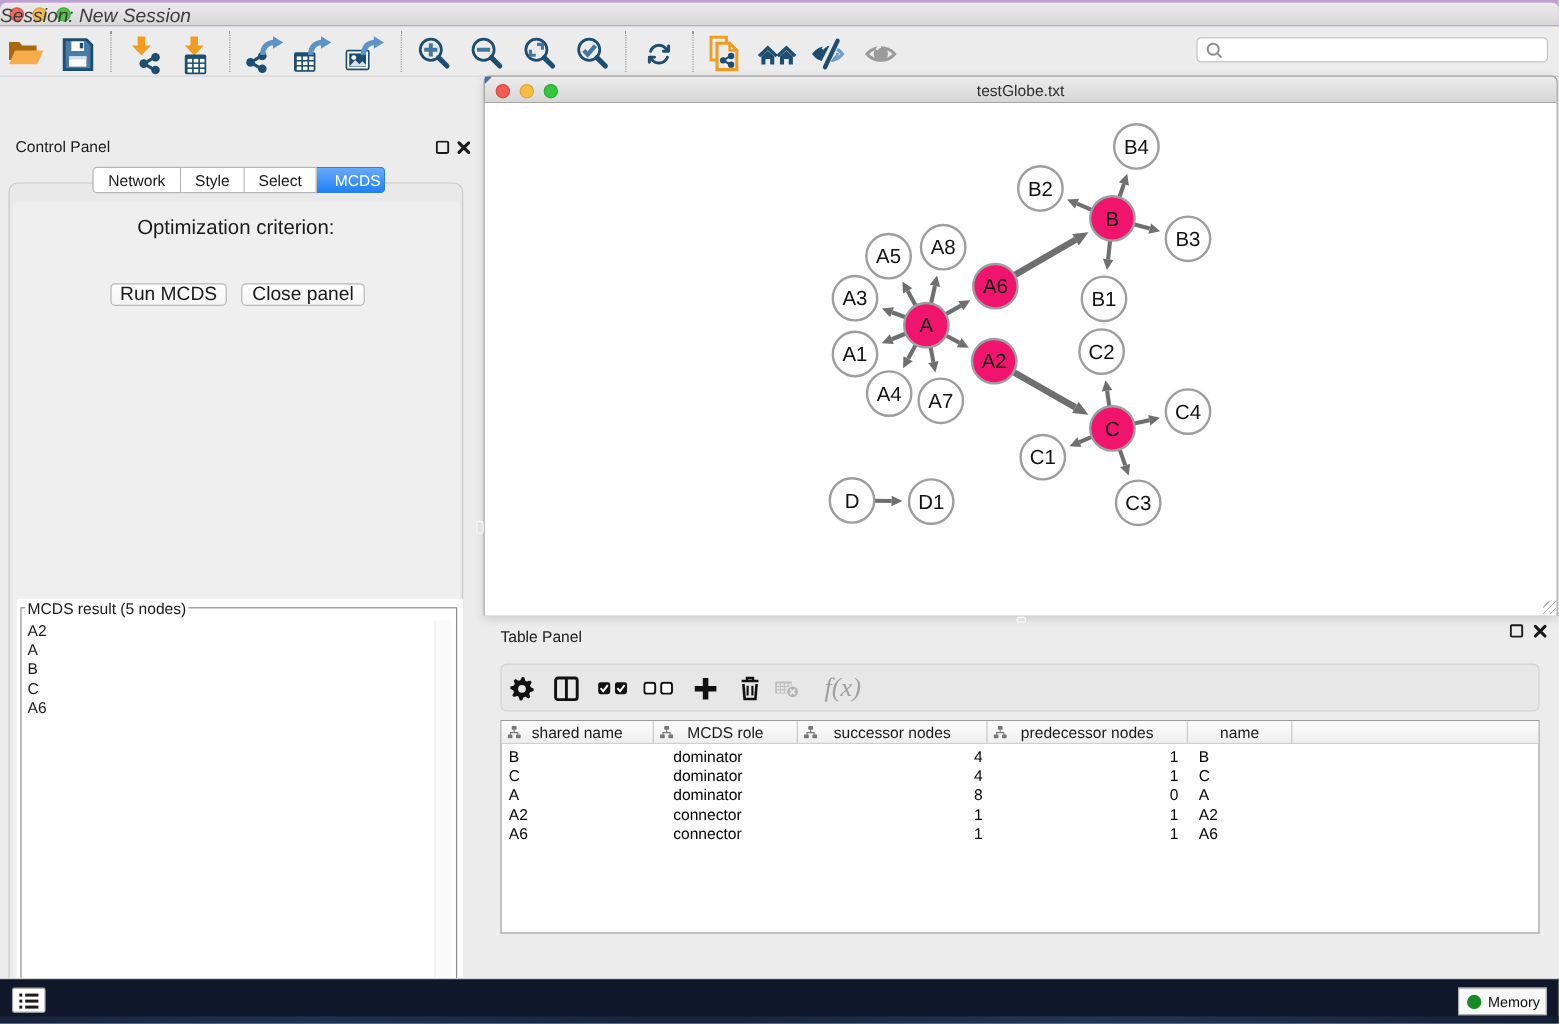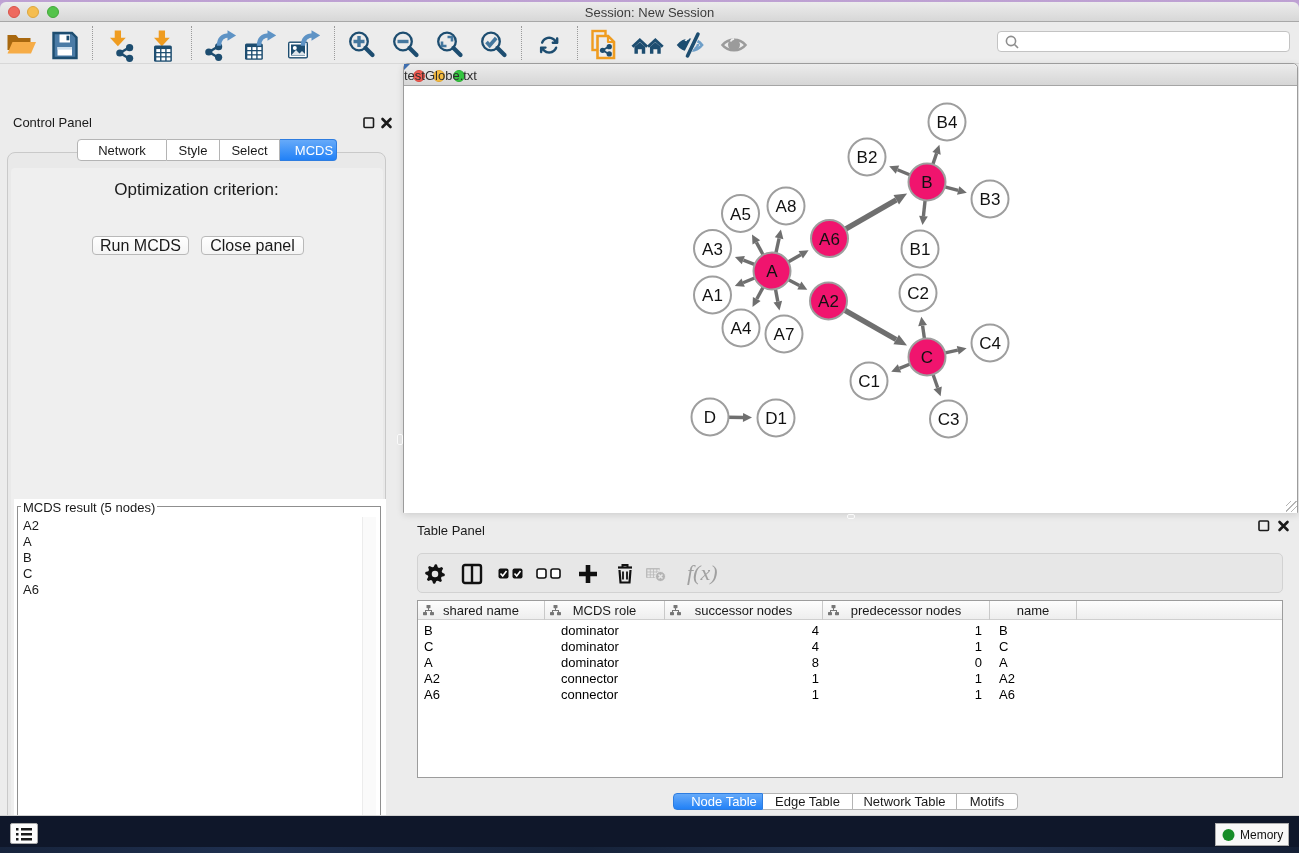--- a/index.html
+++ b/index.html
@@ -1,21 +1,21 @@
 <!DOCTYPE html>
 <html><head>
 <meta charset="utf-8">
 <style>
 * { margin:0; padding:0; box-sizing:border-box; }
 html,body { width:1299px; height:853px; overflow:hidden; }
 body { font-family:"Liberation Sans", sans-serif; background:#ececec; position:relative; }
 .abs { position:absolute; }
 #purple { left:0; top:0; width:1299px; height:24px; background:linear-gradient(180deg,#bda0d2 0%,#c8aedd 60%,#cfb8e2 100%); }
 #titlebar { left:0; top:2px; width:1299px; height:20px; background:linear-gradient(180deg,#ececec,#d7d7d7); border-radius:6px 6px 0 0; border-bottom:1px solid #a8a8a8; }
-#titlebar .title { position:absolute; left:0; right:0; top:3px; text-align:center; font-size:13px; color:#3c3c3c; }
+#titlebar .title { position:absolute; left:0; right:0; top:3px; font-size:16px; color:#3c3c3c;font-style:italic; }
 .tl { position:absolute; width:12px; height:12px; border-radius:50%; top:3.5px; }
 #toolbar { left:0; top:22px; width:1299px; height:42px; background:#ececec; border-bottom:1px solid #d8d8d8; }
 .tbi { position:absolute; top:0; height:41px; }
 .sep { position:absolute; top:4px; height:34px; width:0; border-left:1px dotted #9a9a9a; }
 #searchbox { position:absolute; left:997px; top:9px; width:293px; height:21px; background:#fff; border:1px solid #c3c3c3; border-radius:4px; }
 
 #cpanel { left:0; top:64px; width:393px; height:751px;margin-top:44px; }
 #cp-title { position:absolute; left:13px; top:7px; font-size:13px; color:#1a1a1a; }
 .wicon { position:absolute; top:9px; }
 #cp-tabs { position:absolute; left:77px; top:31px; height:22px; display:flex; z-index:5; }
@@ -32,21 +32,21 @@
 .btn { position:absolute; height:19px; background:linear-gradient(180deg,#ffffff,#f4f4f4); border:1px solid #b9b9b9; border-radius:4px; font-size:16px; text-align:center; color:#1a1a1a; line-height:17px; }
 #resultwrap { position:absolute; left:14px; top:391px; width:372px; height:342px; background:#fff; }
 #fieldset { position:absolute; left:3px; top:7px; width:364px; height:331px; border:1px solid #8f8f8f; }
 #fieldset legend { position:absolute; left:3px; top:-7px; background:#fff; font-size:13px; padding:0 2px; color:#1a1a1a; }
 #mlist { position:absolute; left:1px; top:11px; right:1px; bottom:1px; background:#fff; font-size:13px; color:#1a1a1a; }
 #mlist div { height:16px; line-height:16px; padding-left:4px; }
 #mscroll { position:absolute; right:4px; top:10px; width:14px; bottom:1px; background:#fafafa; border-left:1px solid #ececec; }
 
 #netwin { left:403px; top:63px; width:895px; height:450px; background:#fff; border:1px solid #9c9c9c; border-radius:5px 5px 0 0; box-shadow:0 2px 7px rgba(0,0,0,0.13); }
 #net-titlebar { position:absolute; left:0; top:0; width:100%; height:22px; background:linear-gradient(180deg,#ececec,#d6d6d6); border-radius:5px 5px 0 0; border-bottom:1px solid #a5a5a5; }
-#net-titlebar .title { position:absolute; left:0; right:0; top:4px; font-size:13px; color:#2e2e2e; }
+#net-titlebar .title { position:absolute; left:0; right:0; top:4px; text-align:center; font-size:13px; color:#2e2e2e; }
 #graphbox { position:absolute; left:0; top:22px; width:893px; height:427px; background:#fff; overflow:hidden; }
 #grip { position:absolute; right:0px; bottom:0px; width:11px; height:11px; background:repeating-linear-gradient(135deg,transparent 0 3px,#b5b5b5 3px 4px); }
 #corner-tri { position:absolute; left:0px; top:0px; width:0; height:0; border-top:6px solid #3f6fb0; border-right:6px solid transparent; }
 
 #vgrip { left:397px; top:434px; width:6px; height:11px; background:#e2e2e2; border:1px solid #fafafa; border-radius:2px; }
 #hgrip { left:847px; top:514px; width:8px; height:5px; background:#e2e2e2; border:1px solid #fafafa; border-radius:2px; }
 
 #tpanel { left:394px; top:516px; width:905px; height:299px; }
 #tp-title { position:absolute; left:23px; top:7px; font-size:13px; color:#1a1a1a; }
 #tp-toolbar { position:absolute; left:23px; top:37px; width:866px; height:40px; background:#e7e7e7; border:1px solid #d2d2d2; border-radius:5px; }
@@ -255,21 +255,21 @@
 
 <div class="abs" id="cpanel">
   <div id="cp-title">Control Panel</div>
   <svg class="wicon" style="left:363px" width="12" height="12">
       <rect x="1" y="1" width="9.5" height="9.5" fill="none" stroke="#1a1a1a" stroke-width="1.6" rx="1"></rect>
     </svg>
   <svg class="wicon" style="left:380px" width="13" height="12">
       <path d="M2.5 2 L10.5 10 M10.5 2 L2.5 10" stroke="#1a1a1a" stroke-width="2.6" stroke-linecap="round"></path>
     </svg>
   <div id="cp-tabs">
-    <div class="seg first" style="width:90px">Network</div>
+    <div class="seg first" style="width:74px">Network</div>
     <div class="seg" style="width:53px">Style</div>
     <div class="seg" style="width:60px">Select</div>
     <div class="seg last sel" style="width:57px">MCDS</div>
   </div>
   <div id="cp-pane"></div>
   <div id="cp-inner"></div>
   <div id="opt-label">Optimization criterion:</div>
   <div class="btn" style="left:92px; top:128px; width:97px;">Run MCDS</div>
   <div class="btn" style="left:201px; top:128px; width:103px;">Close panel</div>
   <div id="resultwrap">
@@ -528,26 +528,20 @@
         <div class="tc" style="left:581px">A2</div>
       </div>
       <div class="trow" style="top:85px">
         <div class="tc" style="left:6px">A6</div>
         <div class="tc" style="left:143px">connector</div>
         <div class="tc" style="left:247px;width:154px;text-align:right">1</div>
         <div class="tc" style="left:405px;width:159px;text-align:right">1</div>
         <div class="tc" style="left:581px">A6</div>
       </div>
   </div>
-  <div id="tabs2">
-    <div class="seg first sel" style="width:90px">Node Table</div>
-    <div class="seg" style="width:90px">Edge Table</div>
-    <div class="seg" style="width:104px">Network Table</div>
-    <div class="seg last" style="width:61px">Motifs</div>
-  </div>
 </div>
 
 <div class="abs" id="statusbar">
   <div id="listbtn">
       <svg width="26" height="19" style="position:absolute;left:5px;top:3px">
         <g fill="#1a1a1a">
           <rect x="0" y="1" width="2.5" height="2.5"></rect>
           <rect x="5" y="1" width="11" height="2.5"></rect>
           <rect x="0" y="6" width="2.5" height="2.5"></rect>
           <rect x="5" y="6" width="11" height="2.5"></rect>

